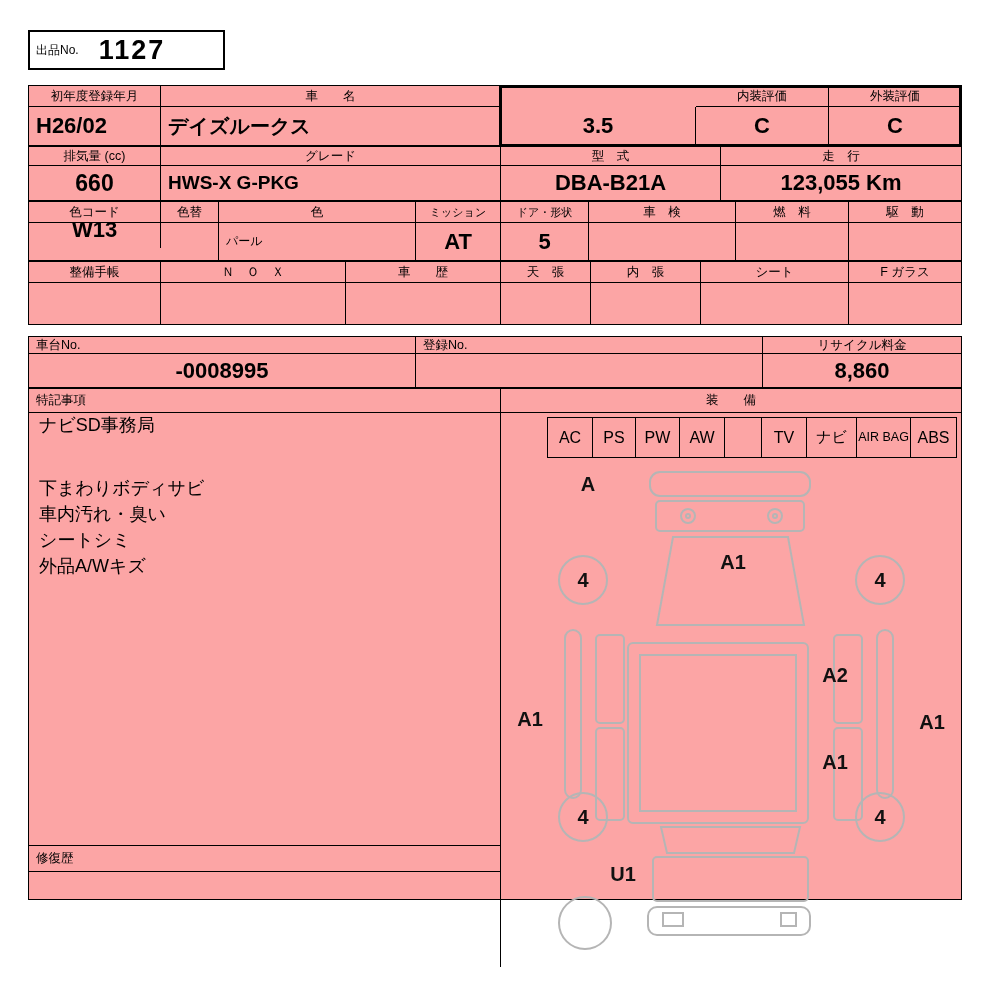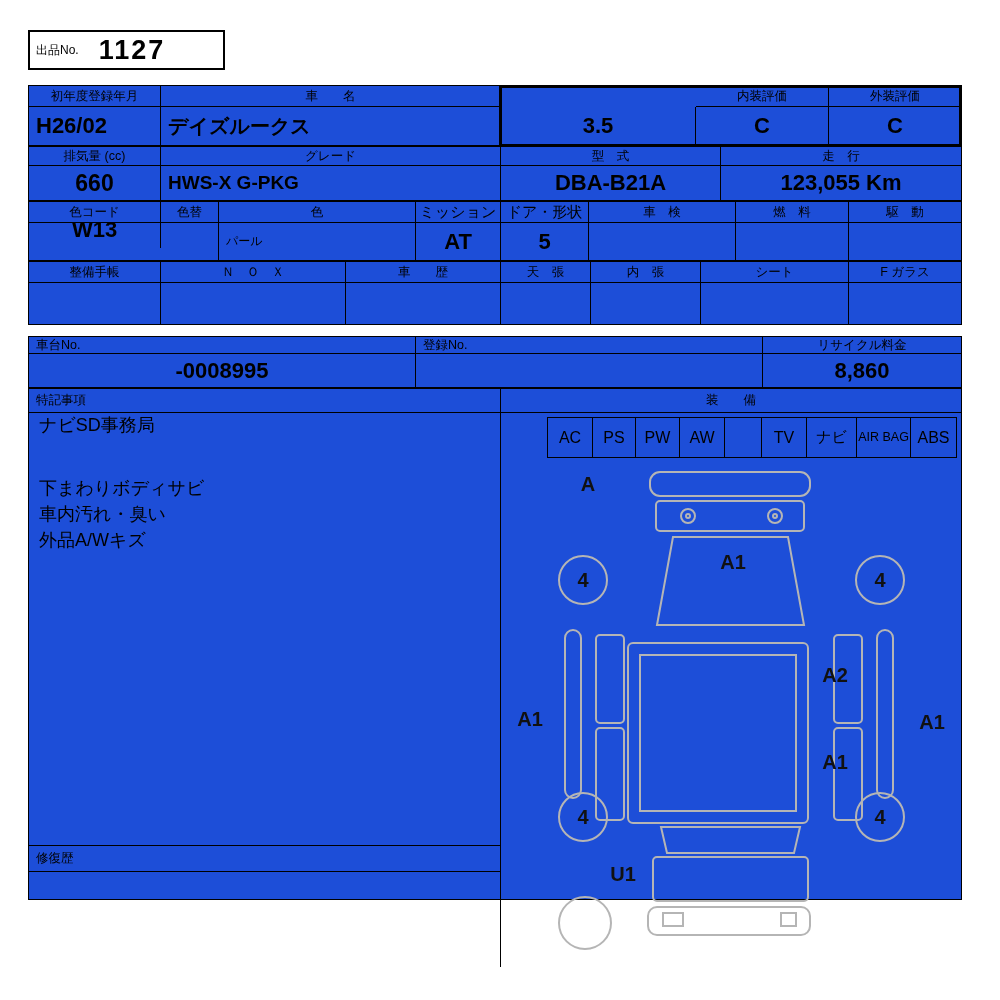--- a/index.html
+++ b/index.html
@@ -1,25 +1,25 @@
 <!DOCTYPE html>
 <html><head>
 <meta charset="utf-8">
 <style>
   html,body{margin:0;padding:0;background:#fff}
   #sheet{position:relative;width:1000px;height:1000px;background:#ffffff;
          font-family:"Liberation Sans","DejaVu Sans",sans-serif;color:#000;overflow:hidden}
-  .band{position:absolute;border:1px solid #000;box-sizing:border-box;background:#1d4ed8}
+  .band{position:absolute;border:1px solid #000;box-sizing:border-box;background:#fca5a5}
   .cell{position:absolute;box-sizing:border-box;border-right:1px solid #000;border-bottom:1px solid #000;
         display:flex;align-items:center;justify-content:center;overflow:hidden;white-space:nowrap}
   .nr{border-right:none}
   .nb{border-bottom:none}
   .lft{justify-content:flex-start;padding-left:7px}
   .hdr{font-size:12.5px}
-  .sm{font-size:15px}
+  .sm{font-size:11px}
   .val{font-size:22px;font-weight:700}
   .blockcell{display:block}
   #evalbox{position:absolute;left:499px;top:85px;width:463px;height:62px;border:3px solid #000;
            box-sizing:border-box;pointer-events:none}
   #auction{position:absolute;left:28px;top:30px;width:197px;height:40px;border:2px solid #000;
            box-sizing:border-box;display:flex;align-items:center;background:#fff}
   #auction .lab{font-size:12px;padding-left:6px}
   #auction .num{font-size:27px;font-weight:700;margin-left:20px;letter-spacing:2px}
   .eqrow{position:absolute;left:46px;top:4px;height:41px;display:flex;border:1px solid #000;box-sizing:border-box}
   .eqcell{border-right:1px solid #000;box-sizing:border-box;display:flex;align-items:center;
@@ -111,20 +111,21 @@
 
   <div class="band" style="left:28px;top:388px;width:934px;height:512px">
     <div class="cell hdr lft" style="left:0;top:0;width:472px;height:24px">特記事項</div>
     <div class="cell hdr nr" style="left:472px;top:0;width:460px;height:24px">装　　備</div>
 
     <div class="cell blockcell" style="left:0;top:24px;width:472px;height:433px">
       <div class="notes-line" style="">ナビSD事務局</div>
       <div class="notes-list" style="margin-top:38px">
         <div>下まわりボディサビ</div>
         <div>車内汚れ・臭い</div>
+        <div>シートシミ</div>
         <div>外品A/Wキズ</div>
       </div>
     </div>
     <div class="cell hdr lft" style="left:0;top:457px;width:472px;height:26px">修復歴</div>
     <div class="cell nb" style="left:0;top:483px;width:472px;height:95px"></div>
 
     <div class="cell blockcell nr nb" style="left:472px;top:24px;width:460px;height:554px;position:absolute">
       <div class="eqrow">
         <div class="eqcell" style="width:45px">AC</div>
         <div class="eqcell" style="width:43px">PS</div>

